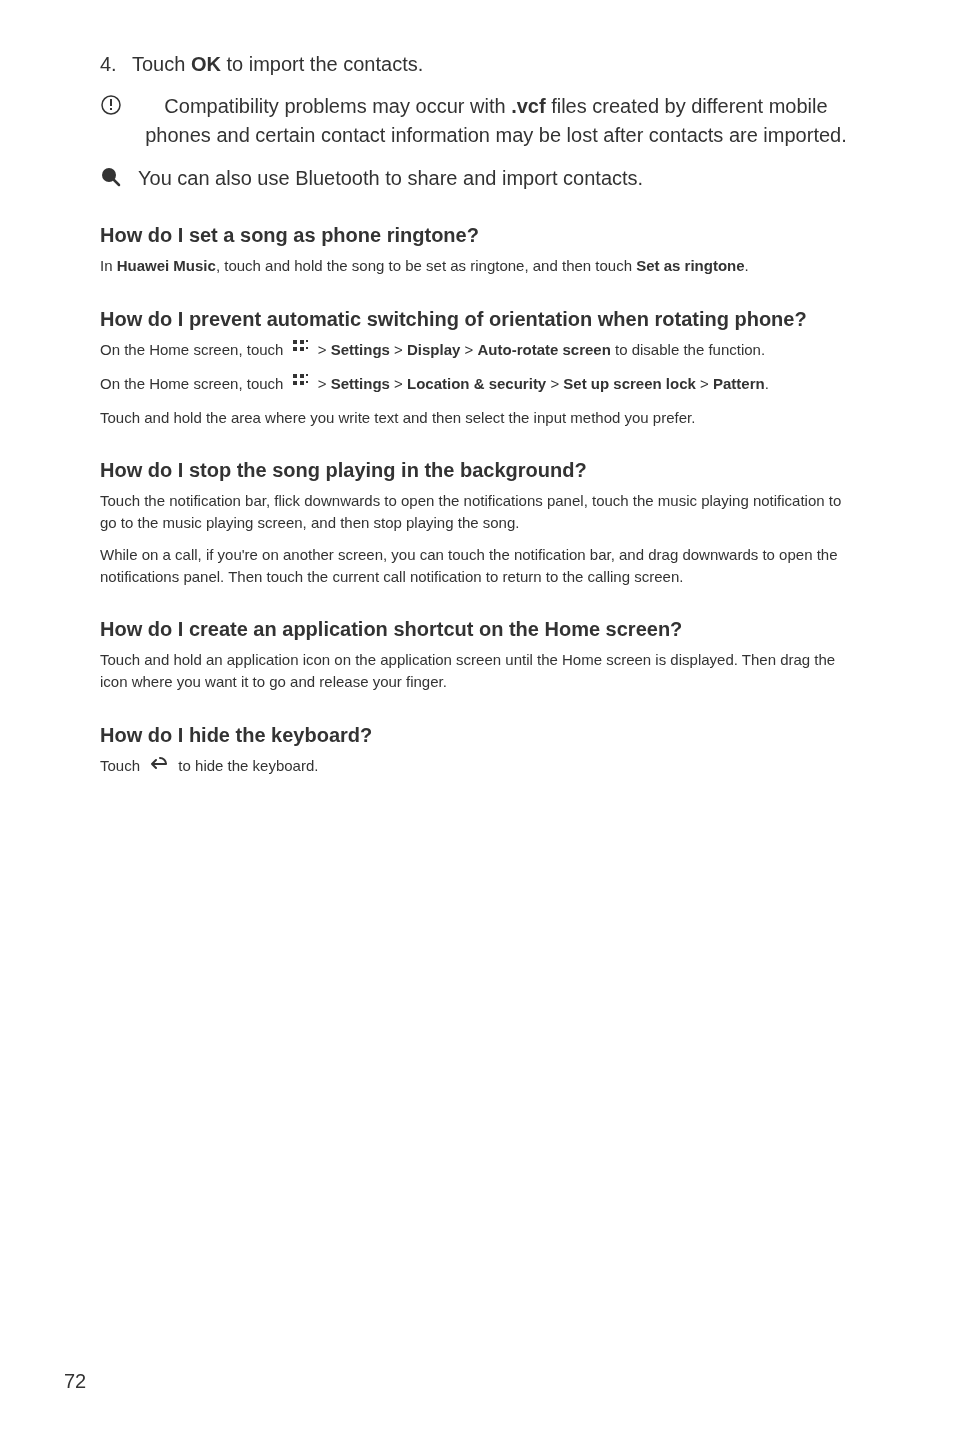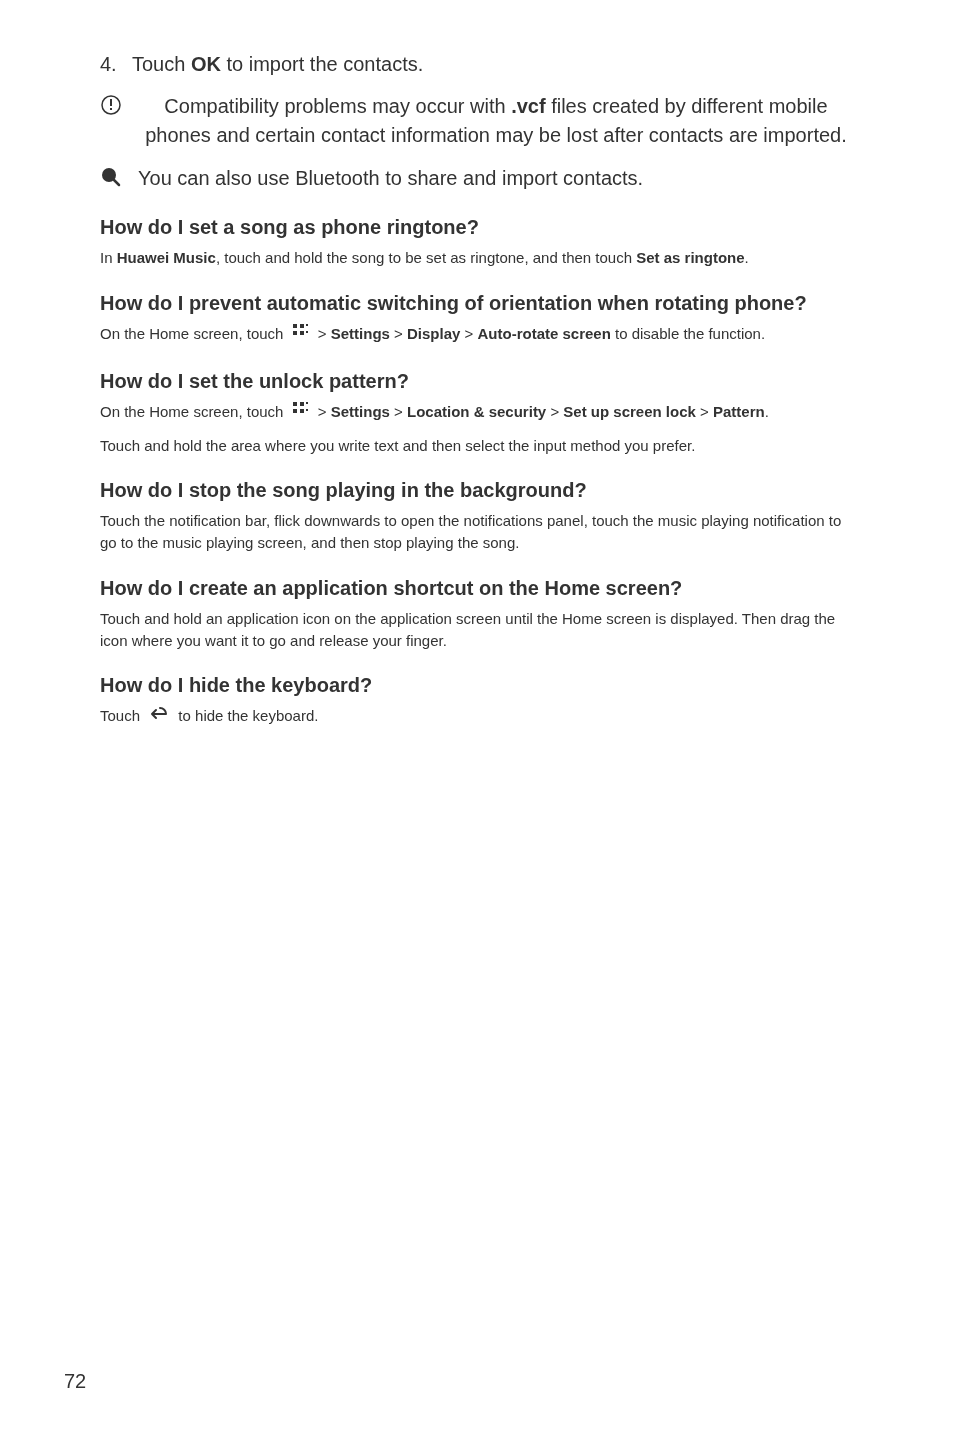--- a/index.html
+++ b/index.html
@@ -37,21 +37,21 @@
       margin-right: 10px;
       margin-top: 2px;
     }
     .callout-text {
       font-size: 20px;
       line-height: 1.45;
     }
     .heading {
       font-size: 20px;
       font-weight: bold;
-      margin-top: 20px;
+      margin-top: 28px;
       margin-bottom: 6px;
       line-height: 1.4;
     }
     .body-text {
       font-size: 15px;
       line-height: 1.45;
       margin-bottom: 10px;
     }
     .bold {
       font-weight: bold;
@@ -116,37 +116,37 @@
     <span>On the Home screen, touch </span><span class="inline-icon"><svg width="18" height="18" viewBox="0 0 18 18">
           <rect x="1" y="1" width="4" height="4" fill="#333"></rect>
           <rect x="8" y="1" width="4" height="4" fill="#333"></rect>
           <rect x="1" y="8" width="4" height="4" fill="#333"></rect>
           <rect x="8" y="8" width="4" height="4" fill="#333"></rect>
           <rect x="14" y="1" width="2" height="2" fill="#333"></rect>
           <rect x="14" y="8" width="2" height="2" fill="#333"></rect>
         </svg></span><span> &gt; </span><span class="bold">Settings</span><span> &gt; </span><span class="bold">Display</span><span> &gt; </span><span class="bold">Auto-rotate screen</span><span> to disable the function.</span>
   </div>
 
-  <div class="heading">How do I set the unlock pattern?</div>
   <div class="body-text">
     <span>On the Home screen, touch </span><span class="inline-icon"><svg width="18" height="18" viewBox="0 0 18 18">
           <rect x="1" y="1" width="4" height="4" fill="#333"></rect>
           <rect x="8" y="1" width="4" height="4" fill="#333"></rect>
           <rect x="1" y="8" width="4" height="4" fill="#333"></rect>
           <rect x="8" y="8" width="4" height="4" fill="#333"></rect>
           <rect x="14" y="1" width="2" height="2" fill="#333"></rect>
           <rect x="14" y="8" width="2" height="2" fill="#333"></rect>
         </svg></span><span> &gt; </span><span class="bold">Settings</span><span> &gt; </span><span class="bold">Location &amp; security</span><span> &gt; </span><span class="bold">Set up screen lock</span><span> &gt; </span><span class="bold">Pattern</span><span>.</span>
   </div>
 
   <div class="body-text">Touch and hold the area where you write text and then select the input method you prefer.</div>
 
   <div class="heading">How do I stop the song playing in the background?</div>
   <div class="body-text">Touch the notification bar, flick downwards to open the notifications panel, touch the music playing notification to go to the music playing screen, and then stop playing the song.</div>
 
+  <div class="body-text">While on a call, if you're on another screen, you can touch the notification bar, and drag downwards to open the notifications panel. Then touch the current call notification to return to the calling screen.</div>
 
   <div class="heading">How do I create an application shortcut on the Home screen?</div>
   <div class="body-text">Touch and hold an application icon on the application screen until the Home screen is displayed. Then drag the icon where you want it to go and release your finger.</div>
 
   <div class="heading">How do I hide the keyboard?</div>
   <div class="body-text">
     <span>Touch </span><span class="inline-icon"><svg width="22" height="16" viewBox="0 0 22 16">
           <path d="M4 8 L18 8 M18 8 A6 6 0 0 0 12 2 M4 8 L8 4 M4 8 L8 12" fill="none" stroke="#333" stroke-width="2" stroke-linecap="round"></path>
         </svg></span><span> to hide the keyboard.</span>
   </div>

